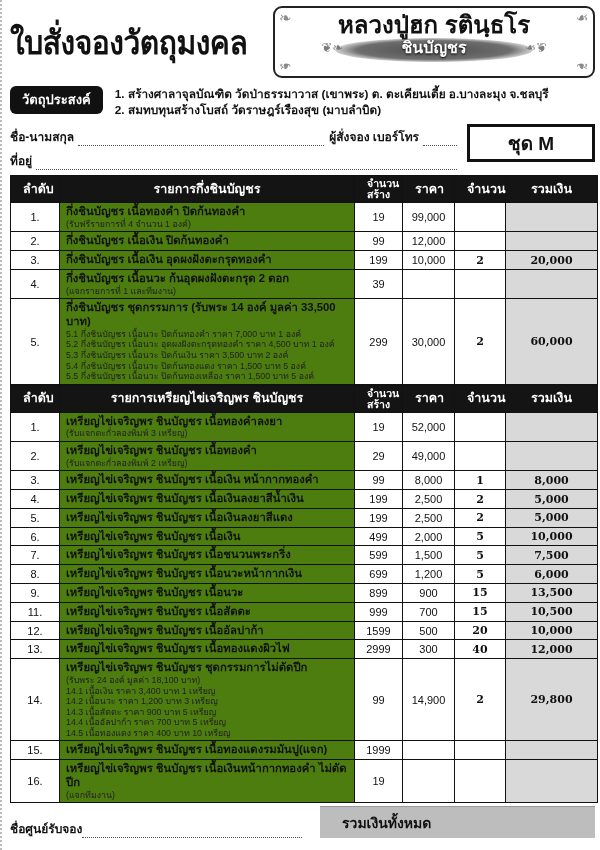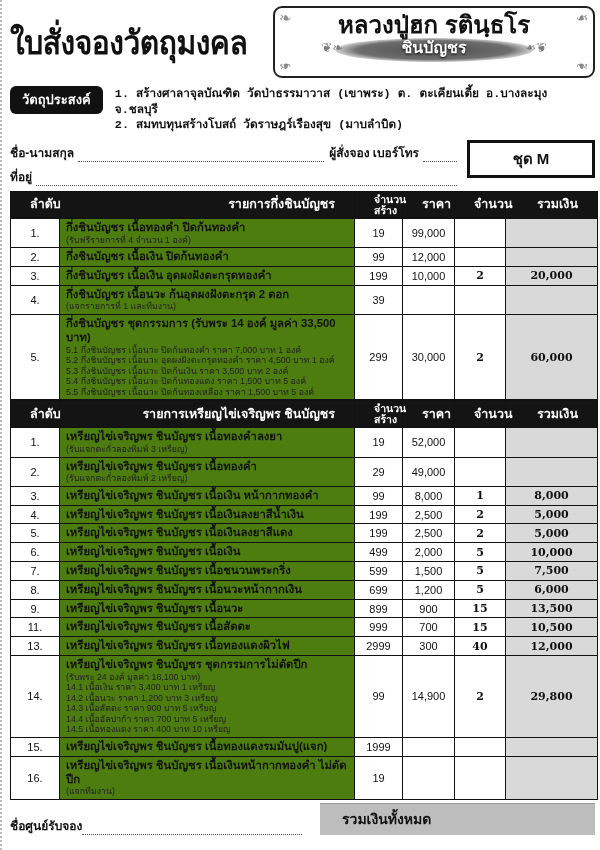--- a/index.html
+++ b/index.html
@@ -15,39 +15,39 @@
   .corner.tl{ top:2px; left:4px; } .corner.tr{ top:2px; right:4px; transform:scaleX(-1); }
   .corner.bl{ bottom:2px; left:4px; transform:scaleY(-1);} .corner.br{ bottom:2px; right:4px; transform:scale(-1,-1); }
   .temple-name { text-align:center; font-size:24px; font-weight:bold; line-height:1.1; }
   .flourish { width:62%; margin:-4px auto 0; text-align:center; position:relative; height:30px; }
   .flourish .band { position:absolute; inset:4px 0 2px; background:radial-gradient(ellipse at center, #4e4e4e 0%, #6e6e6e 55%, rgba(120,120,120,0) 78%); border-radius:50%; }
   .flourish .series { position:relative; color:#fff; font-size:16px; font-weight:bold; line-height:28px; text-shadow:0 1px 2px #000; }
   .flourish .wing { position:absolute; top:6px; color:#7c7c7c; font-size:13px; }
   .wing.l{ left:-14px; } .wing.r{ right:-14px; transform:scaleX(-1); }
 
   
-  .purpose { display:flex; gap:12px; margin-top:2px; align-items:flex-start;font-family:Liberation Mono, monospace; }
+  .purpose { display:flex; gap:12px; margin-top:2px; align-items:flex-start; }
   .badge { background:#111; color:#fff; font-weight:bold; font-size:13px; padding:3px 12px 4px; border-radius:6px; white-space:nowrap; }
   .purpose-lines { font-size:11.8px; font-weight:bold; line-height:1.32; padding-top:1px; }
 
   
   .fields-row { display:flex; margin-top:4px; }
   .fields { flex:1; font-size:12px; font-weight:bold; }
   .fline { display:flex; align-items:flex-end; margin-top:5px; }
   .fline .lbl { white-space:nowrap; padding-right:4px; }
   .dotted { flex:1; border-bottom:1.6px dotted #555; height:14px; }
   .dotted.short { flex:0 0 34px; }
   .set-box { width:128px; height:38px; border:3px solid #111; margin-left:10px; margin-top:2px;
-             display:flex; align-items:center; justify-content:center; font-size:15px; font-weight:bold; }
+             display:flex; align-items:center; justify-content:center; font-size:19px; font-weight:bold; }
 
   
   table { border-collapse:collapse; table-layout:fixed; width:587px; margin-top:5px; }
   table.second { margin-top:0; }
   col.c0{width:49px;} col.c1{width:295px;} col.c2{width:48px;} col.c3{width:52px;} col.c4{width:51px;} col.c5{width:92px;}
-  th { background:#141414; color:#fff; font-size:12.5px; font-weight:bold; border:1.6px solid #111; padding:2px 19px; white-space:pre-line; line-height:1.05;text-align:right; }
+  th { background:#141414; color:#fff; font-size:12.5px; font-weight:bold; border:1.6px solid #111; padding:2px 12px; white-space:pre-line; line-height:1.05; }
   th.made-th { font-size:10.5px; }
   td { border:1.6px solid #111; font-size:11px; padding:1px 3px; vertical-align:middle; text-align:center; background:#fff; }
   td.desc { text-align:left; background:#4d7c0f; padding:2px 6px; }
   td.total { background:#d9d9d9; }
   .desc-main { font-size:11.3px; font-weight:bold; line-height:1.22; }
   .desc-sub { font-size:8.8px; line-height:1.2; color:#222; }
   .fillnum { font-family:"DejaVu Serif", serif; font-weight:bold; font-size:11px; }
   td.num { font-size:11px; }
 
   
@@ -304,20 +304,30 @@
             <td>11.</td>
             <td class="desc">
               <div class="desc-main">เหรียญไข่เจริญพร ชินบัญชร เนื้อสัตตะ</div>
             </td>
             <td class="num">999</td>
             <td class="num">700</td>
             <td class="fillnum">15</td>
             <td class="fillnum total">10,500</td>
           </tr>
           <tr>
+            <td>12.</td>
+            <td class="desc">
+              <div class="desc-main">เหรียญไข่เจริญพร ชินบัญชร เนื้ออัลปาก้า</div>
+            </td>
+            <td class="num">1599</td>
+            <td class="num">500</td>
+            <td class="fillnum">20</td>
+            <td class="fillnum total">10,000</td>
+          </tr>
+          <tr>
             <td>13.</td>
             <td class="desc">
               <div class="desc-main">เหรียญไข่เจริญพร ชินบัญชร เนื้อทองแดงผิวไฟ</div>
             </td>
             <td class="num">2999</td>
             <td class="num">300</td>
             <td class="fillnum">40</td>
             <td class="fillnum total">12,000</td>
           </tr>
           <tr>

